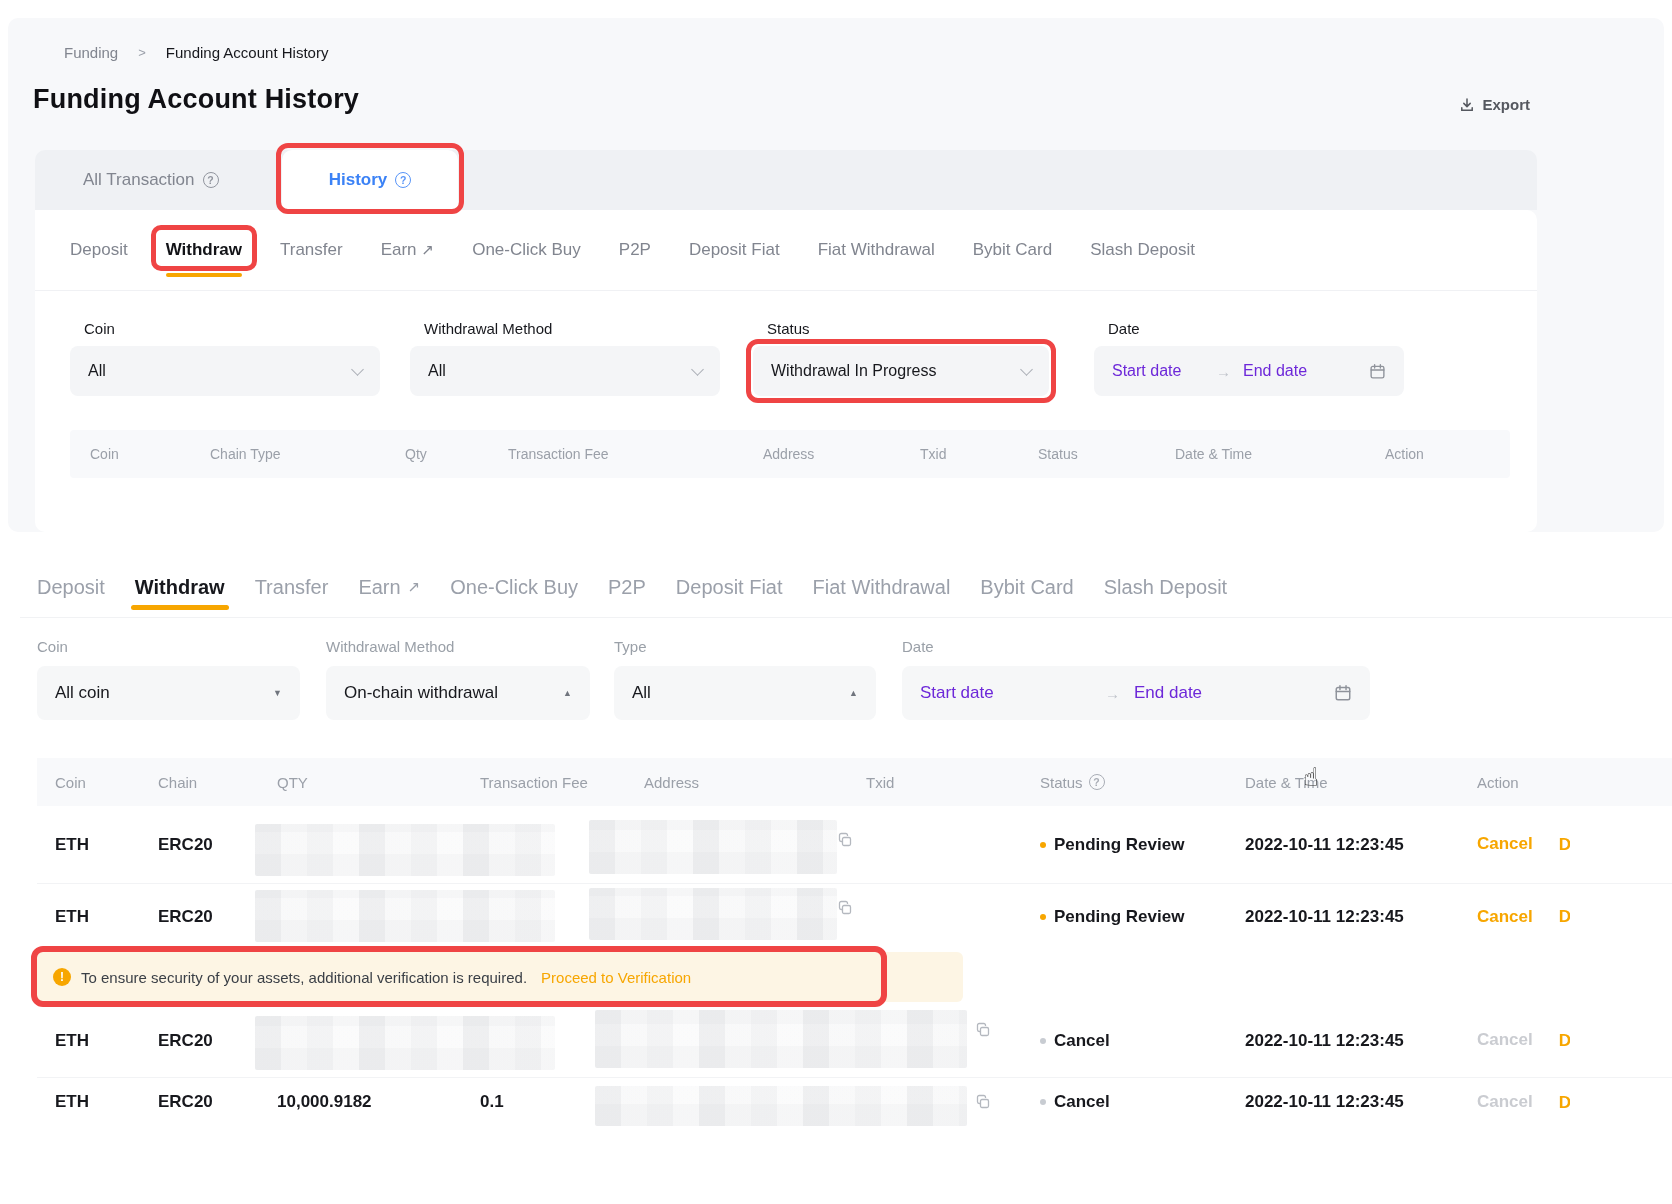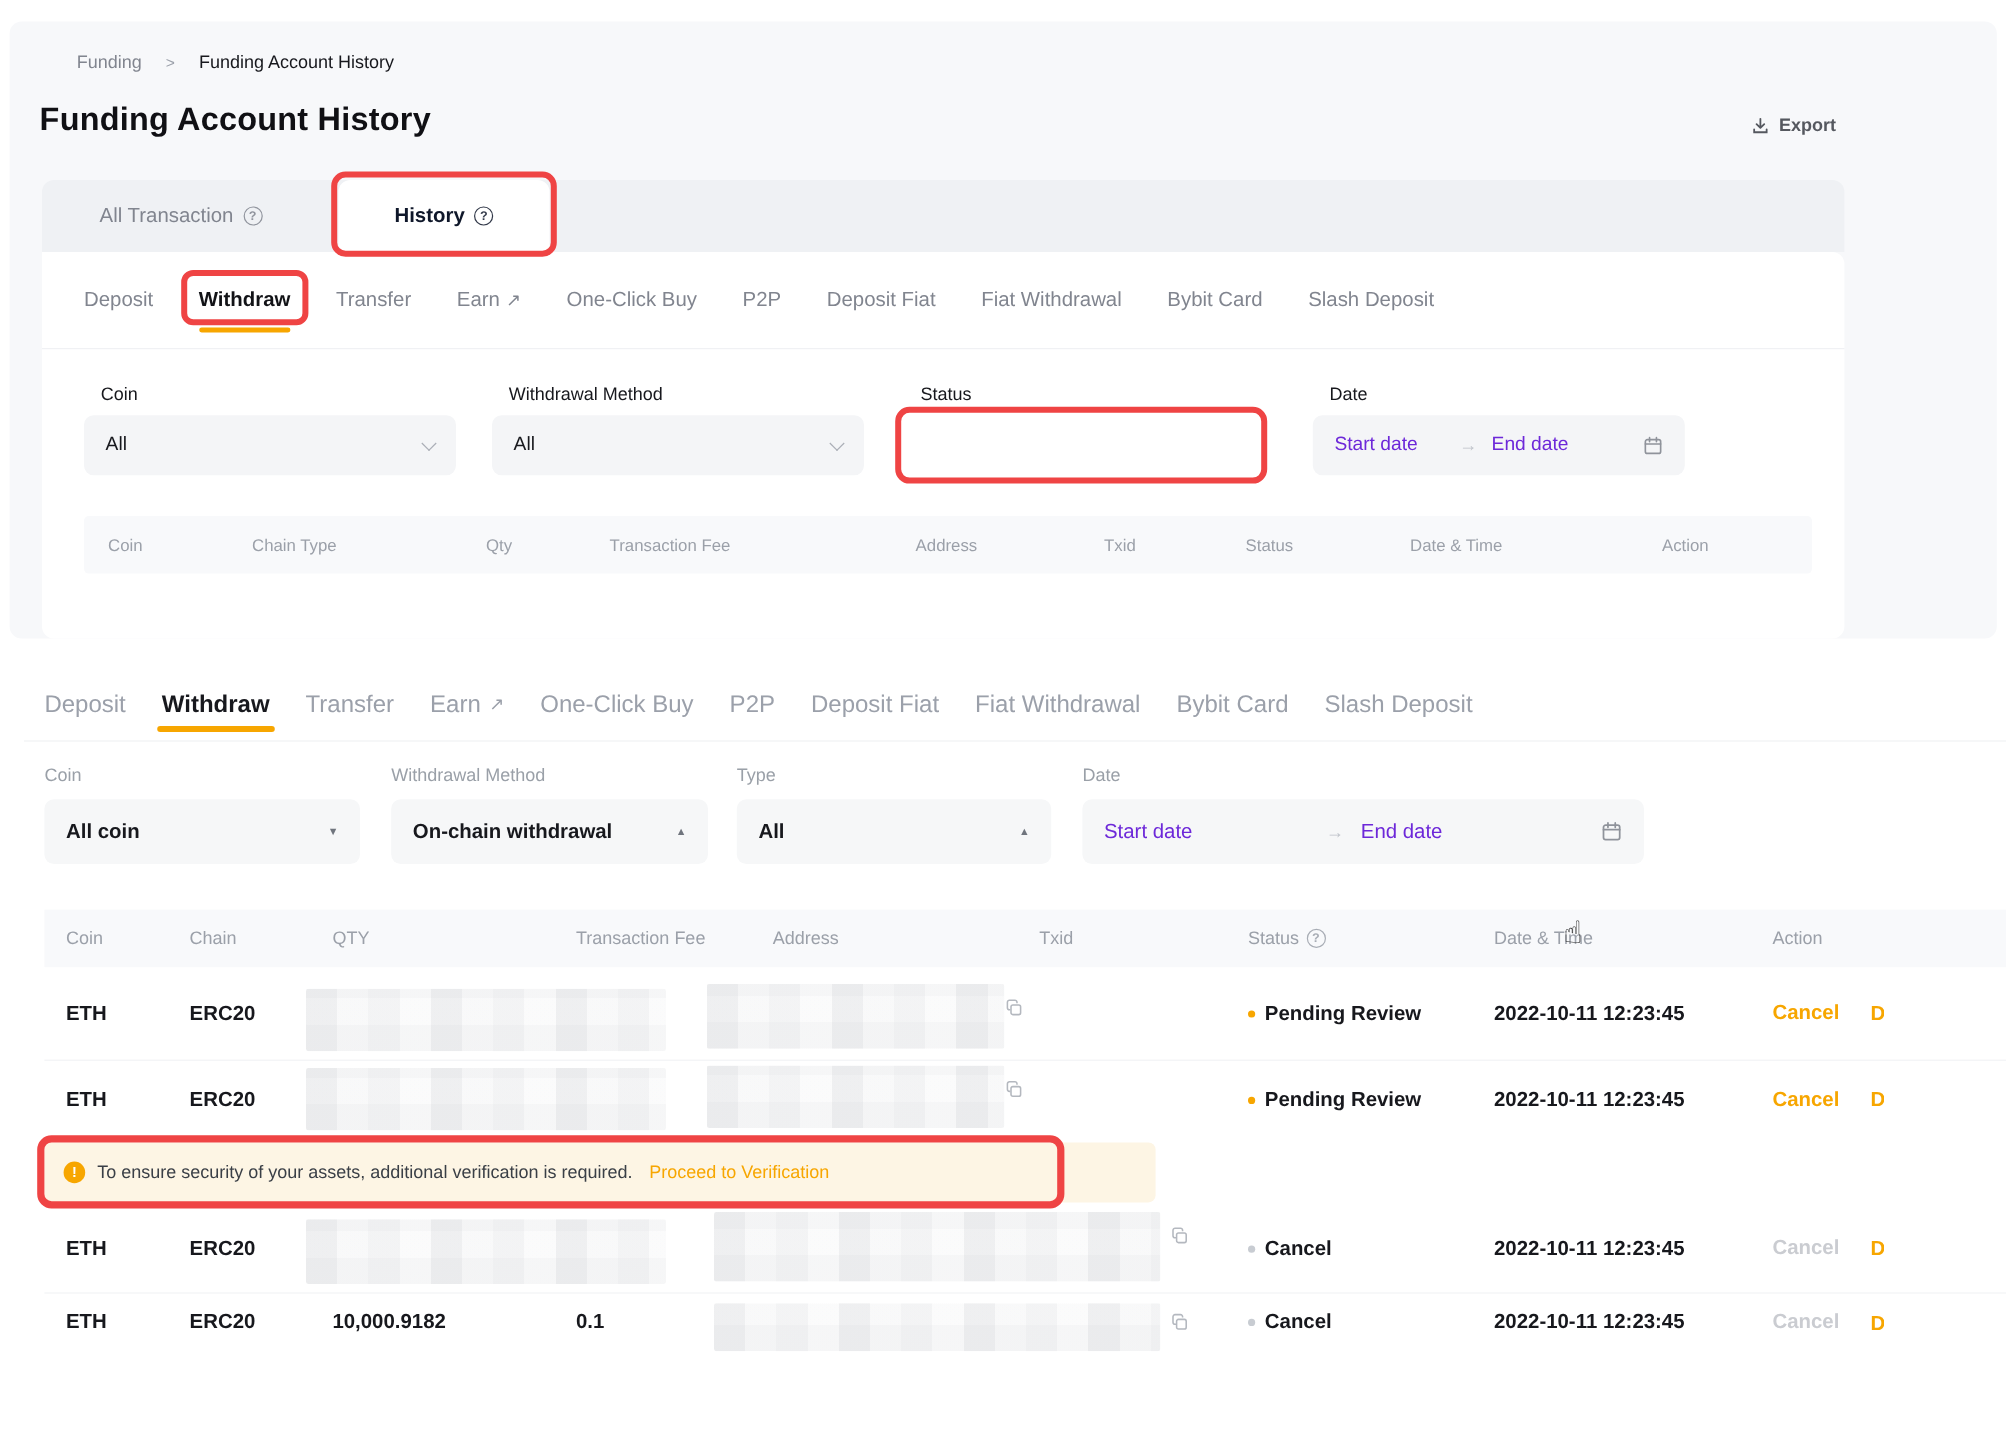--- a/index.html
+++ b/index.html
@@ -16,21 +16,21 @@
 .page-title { position:absolute; left:25px; top:66px; font-size:27px; font-weight:700; color:#101014; letter-spacing:.2px; }
 .export-btn { position:absolute; right:134px; top:78px; display:flex; align-items:center; gap:7px;
   font-size:15px; font-weight:600; color:#55585f; cursor:pointer; }
 
 .tabbar { position:absolute; left:27px; top:132px; width:1502px; height:60px;
   background:#eff1f4; border-radius:10px 10px 0 0; }
 .tab-all { position:absolute; left:34px; top:0; height:60px; display:flex; align-items:center; gap:8px;
   color:#81858f; font-size:17px; padding:0 14px; }
 .tab-history { position:absolute; left:247px; top:0; width:176px; height:60px; background:#fff;
   border-radius:10px 10px 0 0; display:flex; align-items:center; justify-content:center; gap:8px;
-  font-size:17px; font-weight:700; color:#0f172a; }
+  font-size:17px; font-weight:700; color:#3b82f6; }
 .help-circle { display:inline-flex; width:16px; height:16px; border:1.4px solid currentColor; border-radius:50%;
   font-size:10.5px; font-weight:600; align-items:center; justify-content:center; opacity:.85; }
 .redbox { border:5px solid #ef4444; border-radius:12px; pointer-events:none; z-index:6; }
 .redbox-history { position:absolute; left:241px; top:-7px; width:188px; height:71px; }
 
 .card { position:absolute; left:27px; top:192px; width:1502px; height:322px; background:#fff;
   border-radius:0 10px 10px 10px; }
 .subtabs { display:flex; align-items:center; gap:38px; height:81px; padding-left:35px;
   border-bottom:1px solid #f0f1f4; font-size:17px; color:#81858f; }
 .subtab { position:relative; white-space:nowrap; cursor:pointer; display:flex; align-items:center; gap:5px; }
@@ -58,21 +58,21 @@
 .btabs { position:absolute; left:37px; top:566px; height:42px; display:flex; gap:30px; align-items:center;
   font-size:20px; color:#9ba0aa; font-weight:500; }
 .btab { position:relative; white-space:nowrap; cursor:pointer; display:flex; align-items:center; gap:7px; }
 .btab.active { color:#17181d; font-weight:700; }
 .btab.active::after { content:''; position:absolute; left:-4px; right:-4px; bottom:-11px; height:5px;
   background:#f7a600; border-radius:3px; }
 .bdivider { position:absolute; left:20px; top:617px; width:1652px; height:1px; background:#f1f2f4; }
 
 .bf-label { position:absolute; top:638px; font-size:15px; color:#9aa0a8; }
 .bf-ctrl { position:absolute; top:666px; height:54px; background:#f6f7f8; border-radius:8px;
-  display:flex; align-items:center; padding:0 18px; font-size:17px; font-weight:700; color:#17181d; cursor:pointer; }
+  display:flex; align-items:center; padding:0 18px; font-size:17px; font-weight:400; color:#17181d; cursor:pointer; }
 .tri { font-size:9px; color:#70757e; margin-left:auto; }
 .bf-date { font-weight:400; }
 .bf-date .start { width:185px; }
 
 .bhead { position:absolute; left:37px; top:758px; width:1635px; height:48px; background:#f8f9fb;
   display:grid; grid-template-columns:103px 119px 203px 164px 222px 174px 205px 232px 1fr;
   padding-left:18px; align-items:center; font-size:15px; color:#9ba0a9; }
 .bhead .hcell { display:flex; align-items:center; gap:6px; }
 .cursor-hand { position:absolute; left:1266px; top:4px; font-size:26px; color:#1c1c1c;
   text-shadow:0 0 2px #fff; z-index:8; }
@@ -165,20 +165,24 @@
       <span class="chev"></span>
     </div>
 
     <div class="f-label" style="left:389px;">Withdrawal Method</div>
     <div class="f-ctrl" style="left:375px; width:310px;">
       <span>All</span>
       <span class="chev"></span>
     </div>
 
     <div class="f-label" style="left:732px;">Status</div>
+    <div class="f-ctrl" style="left:718px; width:296px;">
+      <span>Withdrawal In Progress</span>
+      <span class="chev"></span>
+    </div>
     <div class="redbox redbox-status"></div>
 
     <div class="f-label" style="left:1073px;">Date</div>
     <div class="f-ctrl" style="left:1059px; width:310px;">
       <span class="ph" style="width:104px;">Start date</span>
       <span class="date-arrow">→</span>
       <span class="ph" style="margin-left:12px;">End date</span>
       <span style="margin-left:auto; line-height:0;">
         <svg width="17" height="17" viewBox="0 0 16 16">
             <rect x="2" y="3.2" width="12" height="10.8" rx="1.6" stroke="#8f939b" fill="none" stroke-width="1.3"></rect>

